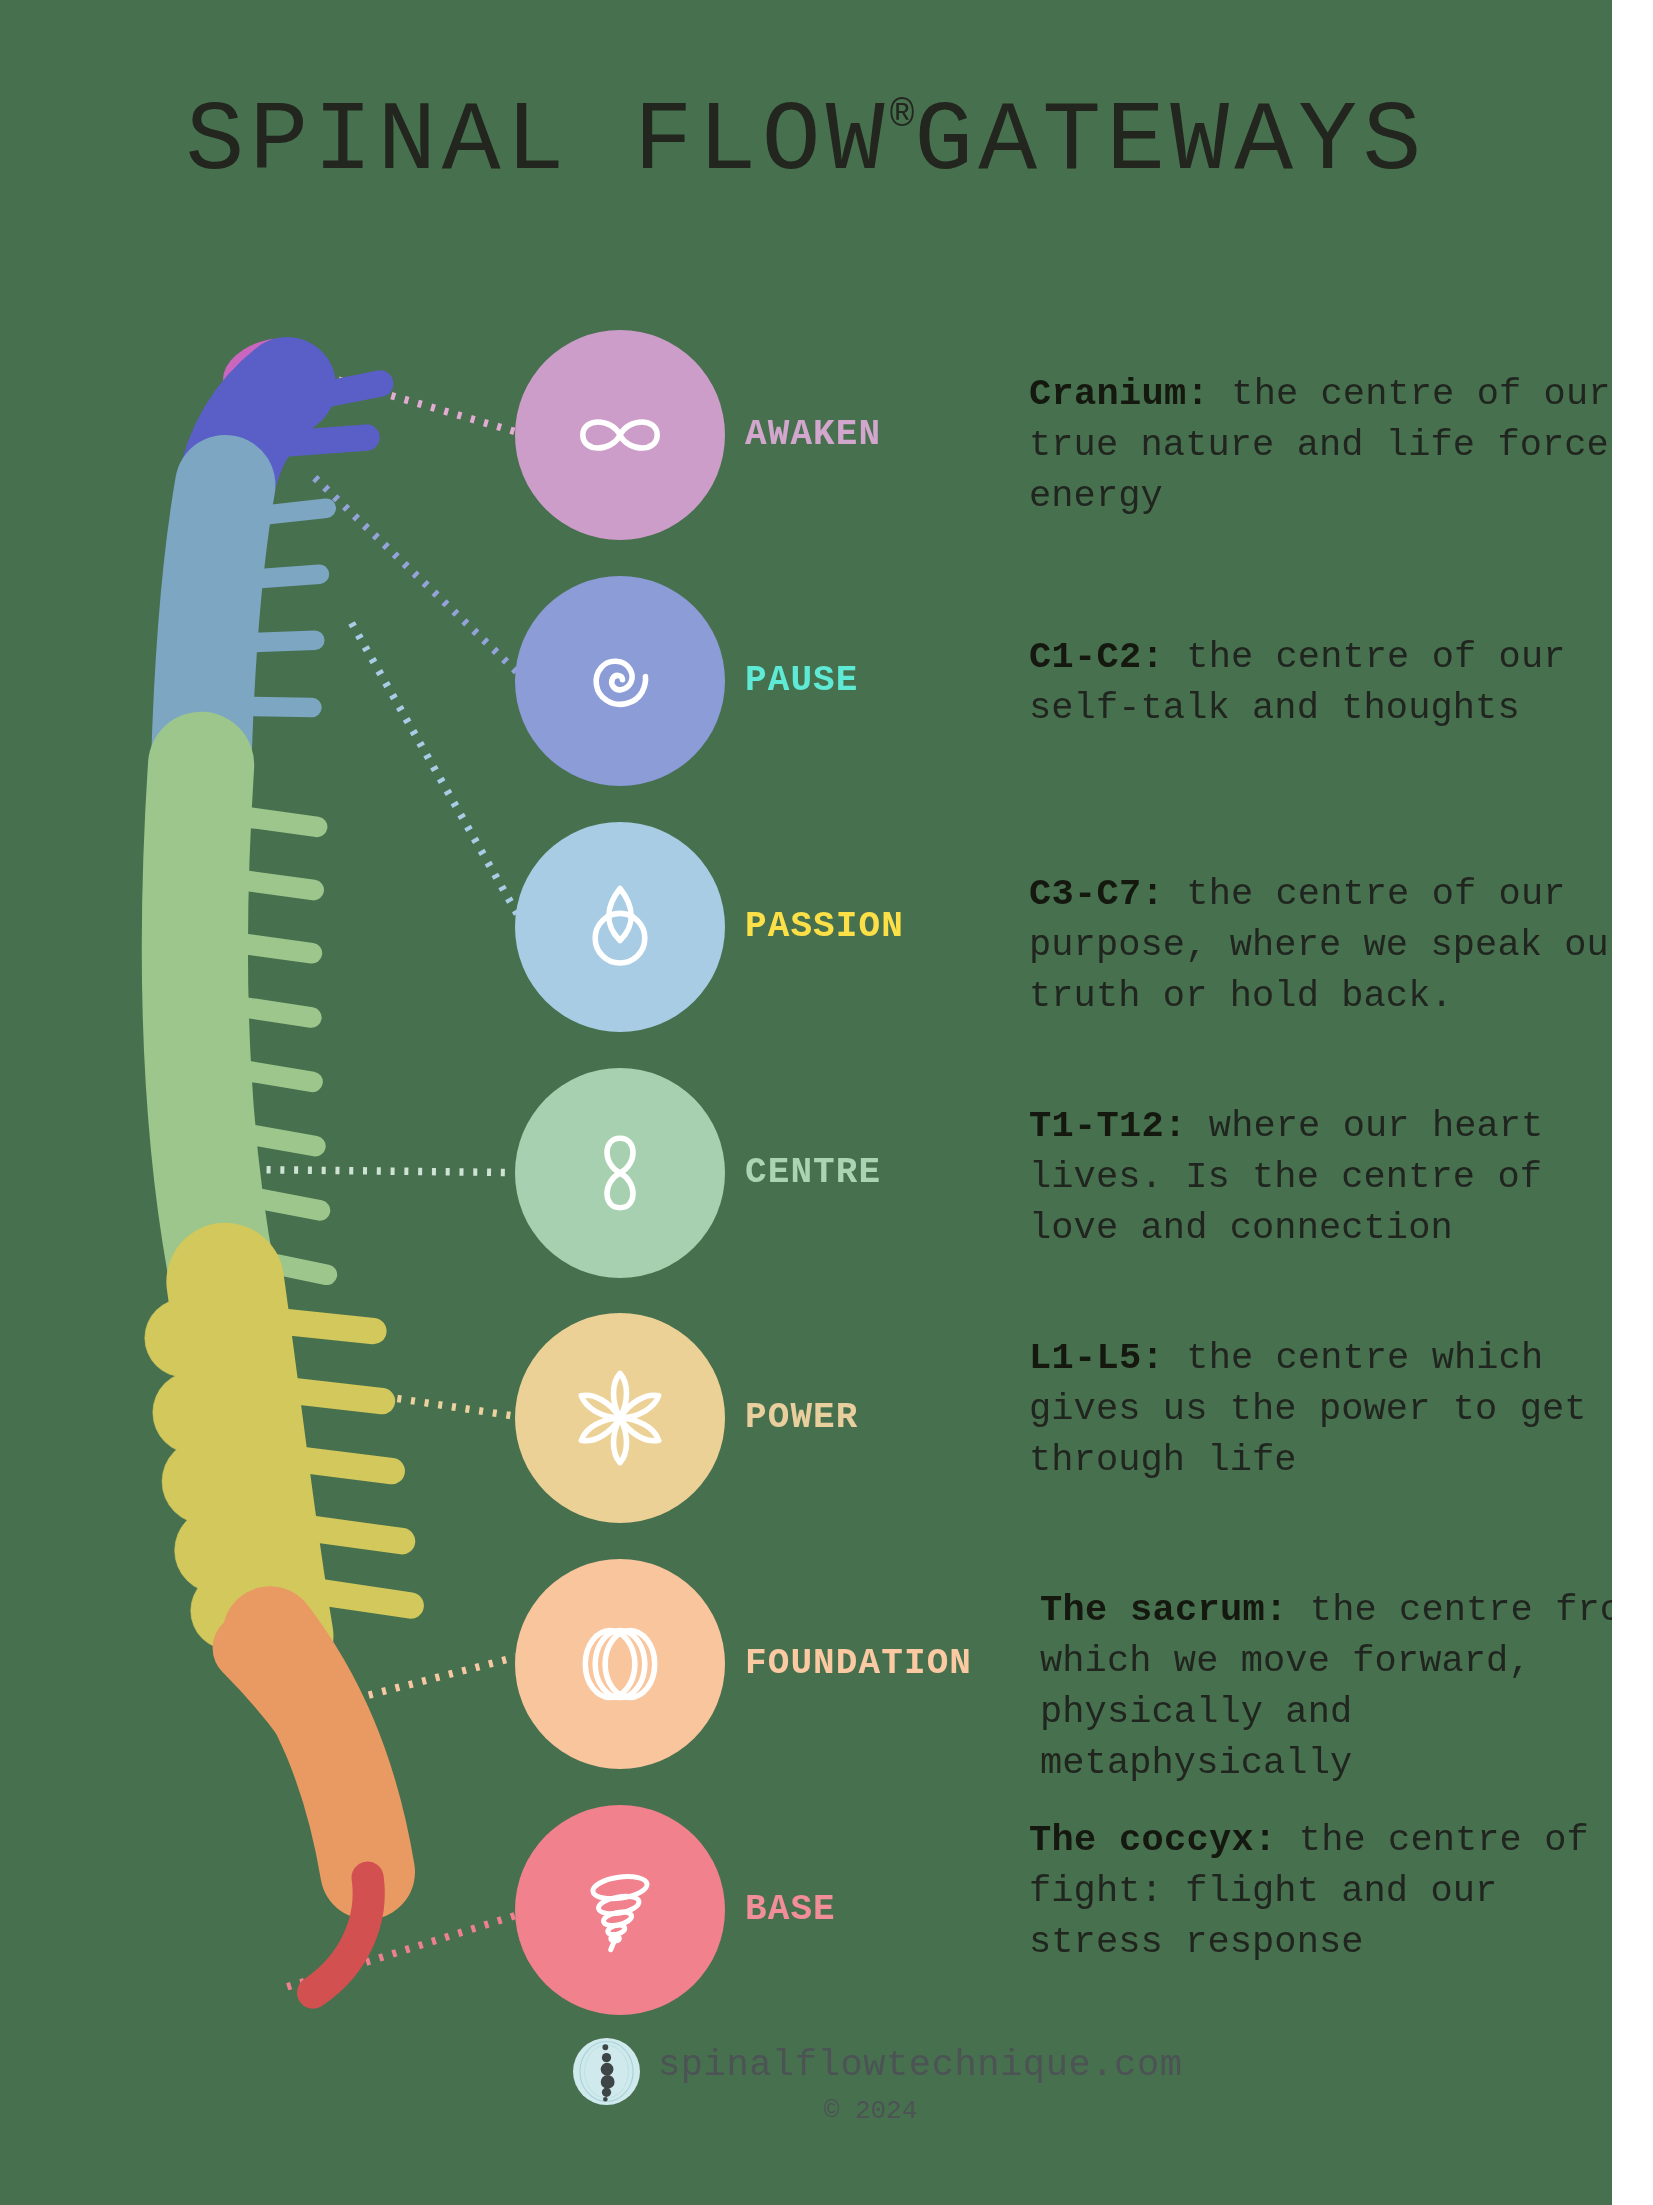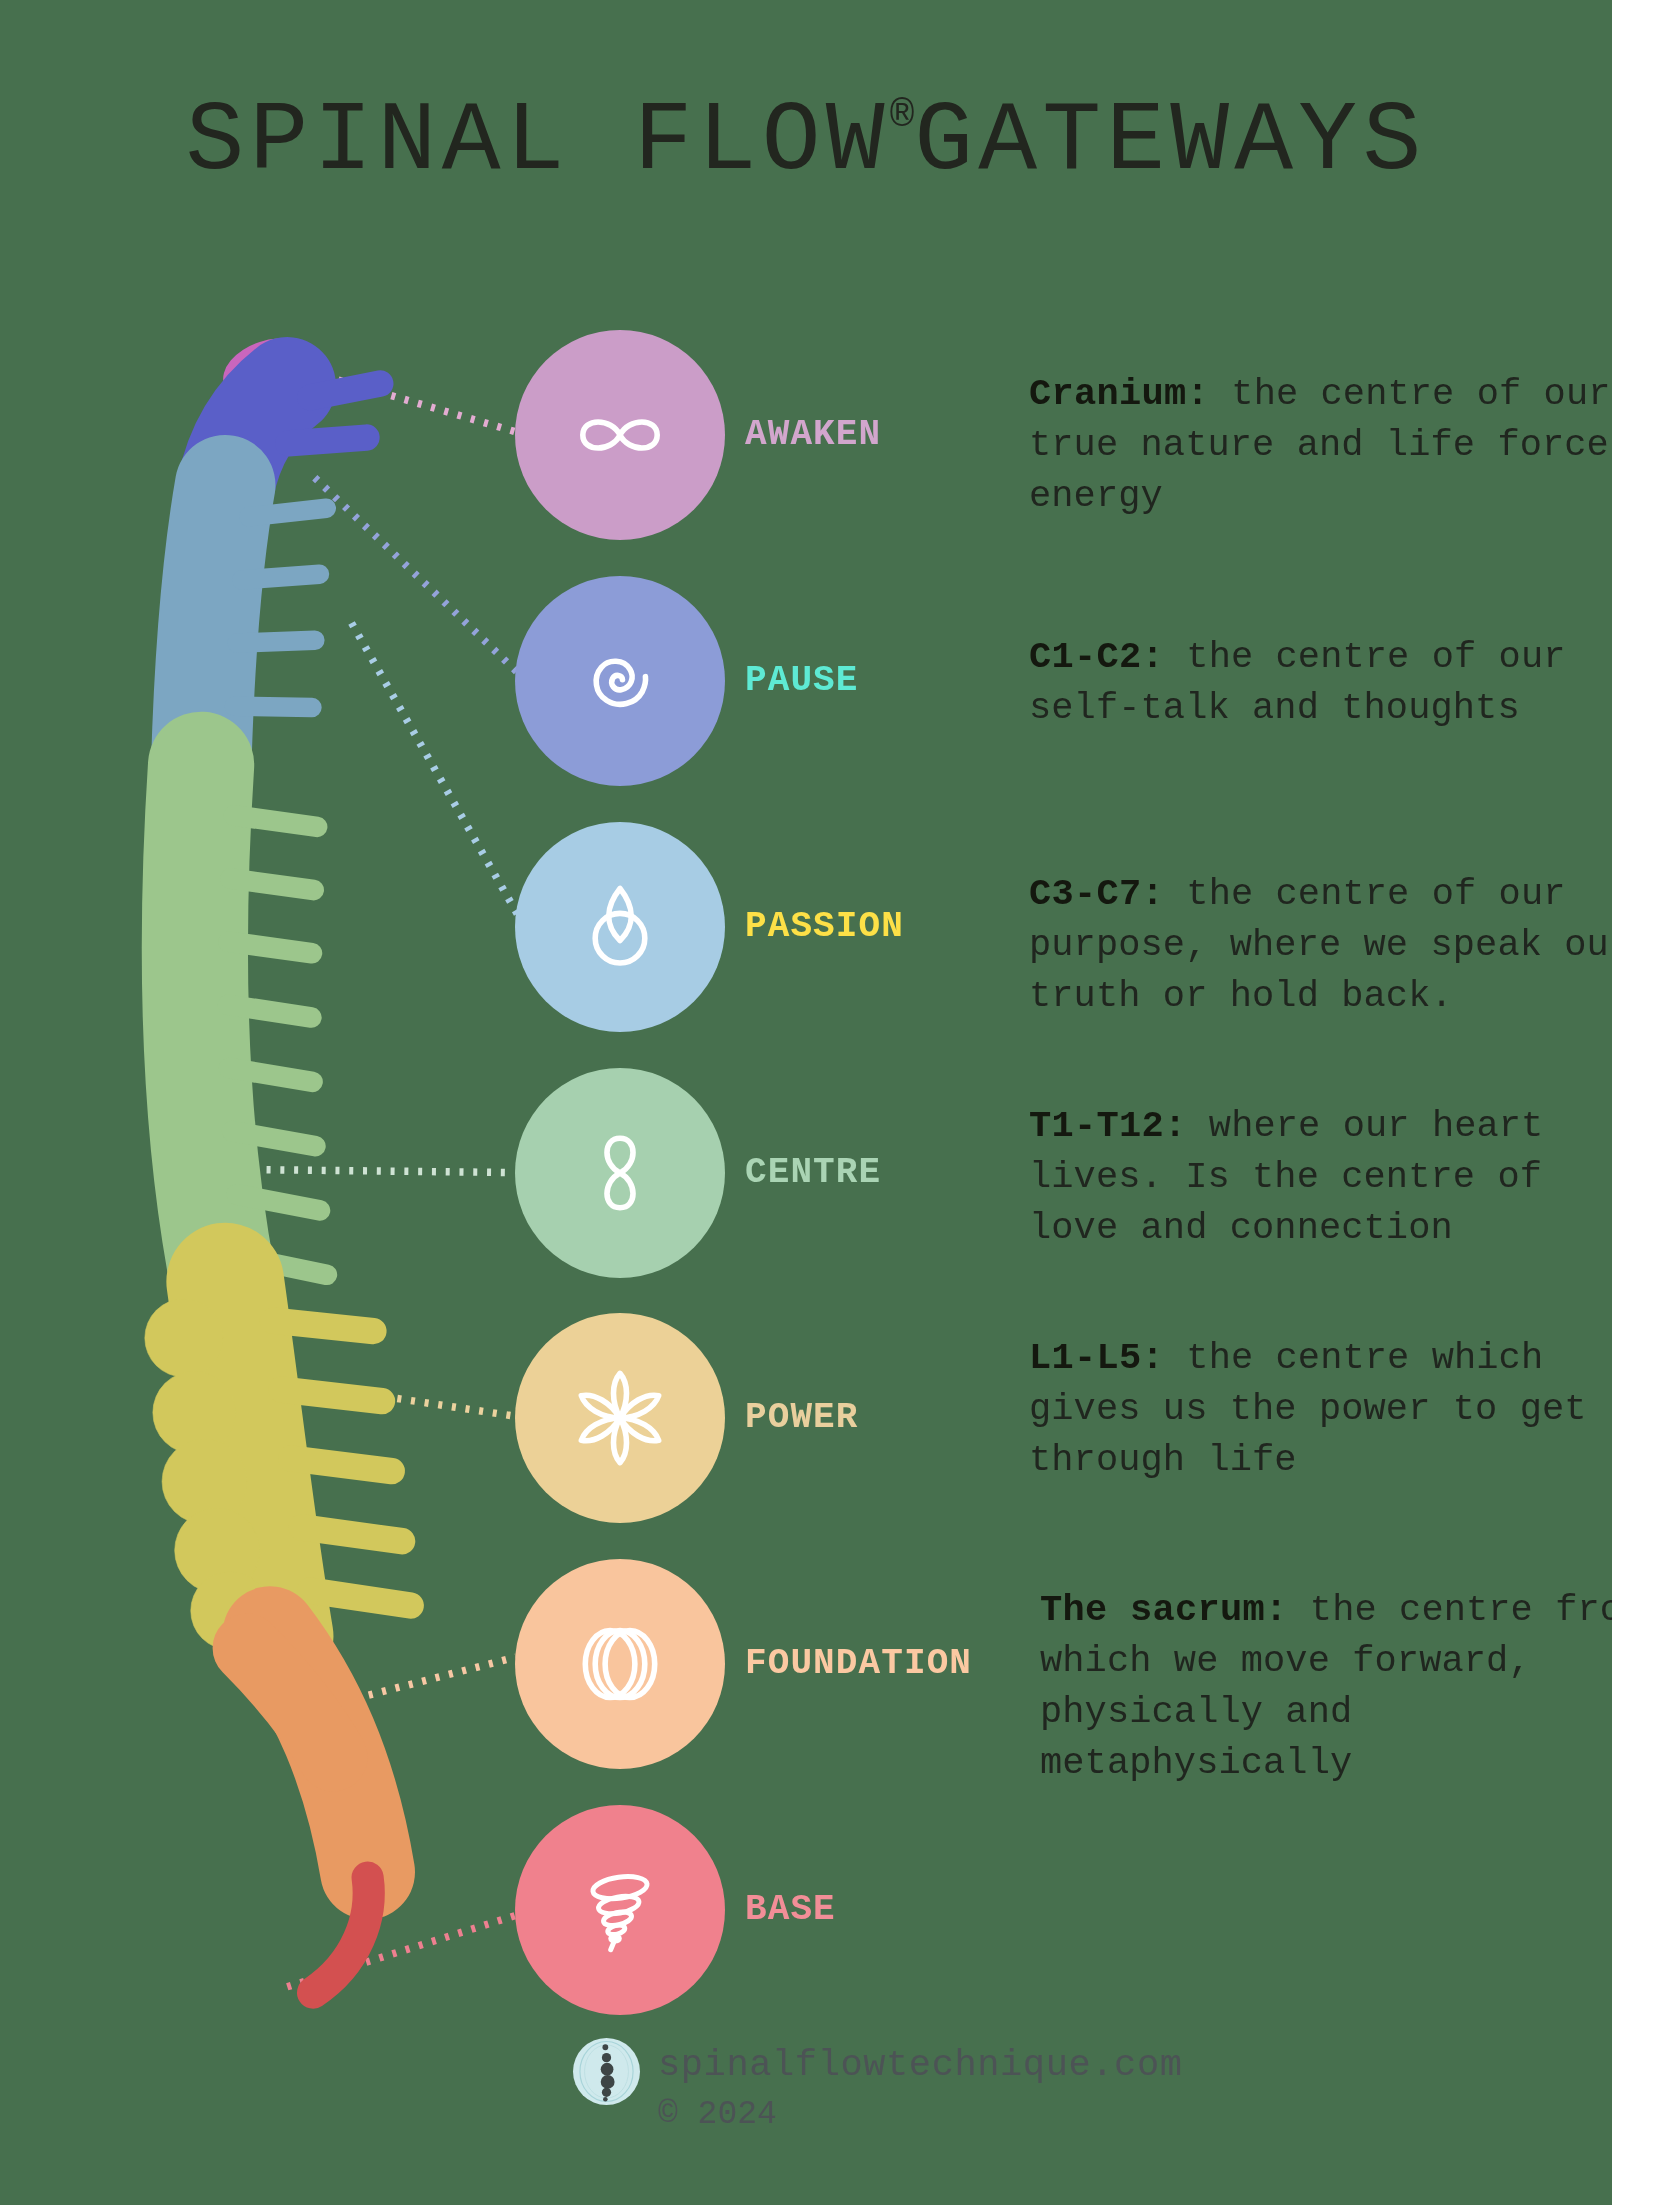--- a/index.html
+++ b/index.html
@@ -33,21 +33,21 @@
   .logo{
     position:absolute; left:573px; top:2038px; width:67px; height:67px;
     border-radius:50%; display:flex; align-items:center; justify-content:center;
   }
   .website{
     position:absolute; left:658px; top:2044px; font-size:37px;
     color:#4c5355; letter-spacing:0.6px; white-space:nowrap;
   }
   .copyright{
     position:absolute; left:658px; top:2096px; width:425px;
-    text-align:left; font-size:33px; color:#4c5355;
+    text-align:center; font-size:26px; color:#4c5355;
   }
 </style>
 </head>
 <body>
 
 <div class="poster" style="background: rgb(71, 112, 78);">
 
   <svg class="illustration" width="1654" height="2205" viewBox="0 0 2880 3840">
 
     <g stroke-width="13" stroke-dasharray="7 17">
@@ -198,20 +198,24 @@
     <svg class="icon" viewBox="0 0 200 200" style="stroke-width:8;">
       <ellipse cx="100" cy="64" rx="44" ry="17" transform="rotate(-8 100 64)"></ellipse>
       <ellipse cx="98" cy="92" rx="33" ry="13" transform="rotate(-10 98 92)"></ellipse>
       <ellipse cx="96" cy="114" rx="23" ry="10" transform="rotate(-12 96 114)"></ellipse>
       <ellipse cx="94" cy="132" rx="14" ry="7" transform="rotate(-14 94 132)"></ellipse>
       <ellipse cx="92" cy="146" rx="7" ry="4"></ellipse>
       <path d="M90 152 L85 164"></path>
     </svg>
   </div>
   <div class="glabel" style="top: 1886px; color: rgb(242, 142, 151);">BASE</div>
+  <p class="desc" style="top:1815px;margin:0;">
+    <b>The coccyx:</b>
+    <span>the centre of fight: flight and our stress response</span>
+  </p>
 
   <div class="logo" style="background: rgb(207, 233, 236);">
     <svg width="67" height="67" viewBox="0 0 116 116">
       <ellipse cx="58" cy="58" rx="46" ry="52" fill="none" stroke="#a8d4d9" stroke-width="2"></ellipse>
       <ellipse cx="58" cy="58" rx="38" ry="46" fill="none" stroke="#bcdde1" stroke-width="1.5"></ellipse>
       <g fill="#3e4546">
         <circle cx="56" cy="16" r="5"></circle>
         <circle cx="58" cy="34" r="8"></circle>
         <circle cx="59" cy="54" r="11"></circle>
         <circle cx="60" cy="76" r="12"></circle>

